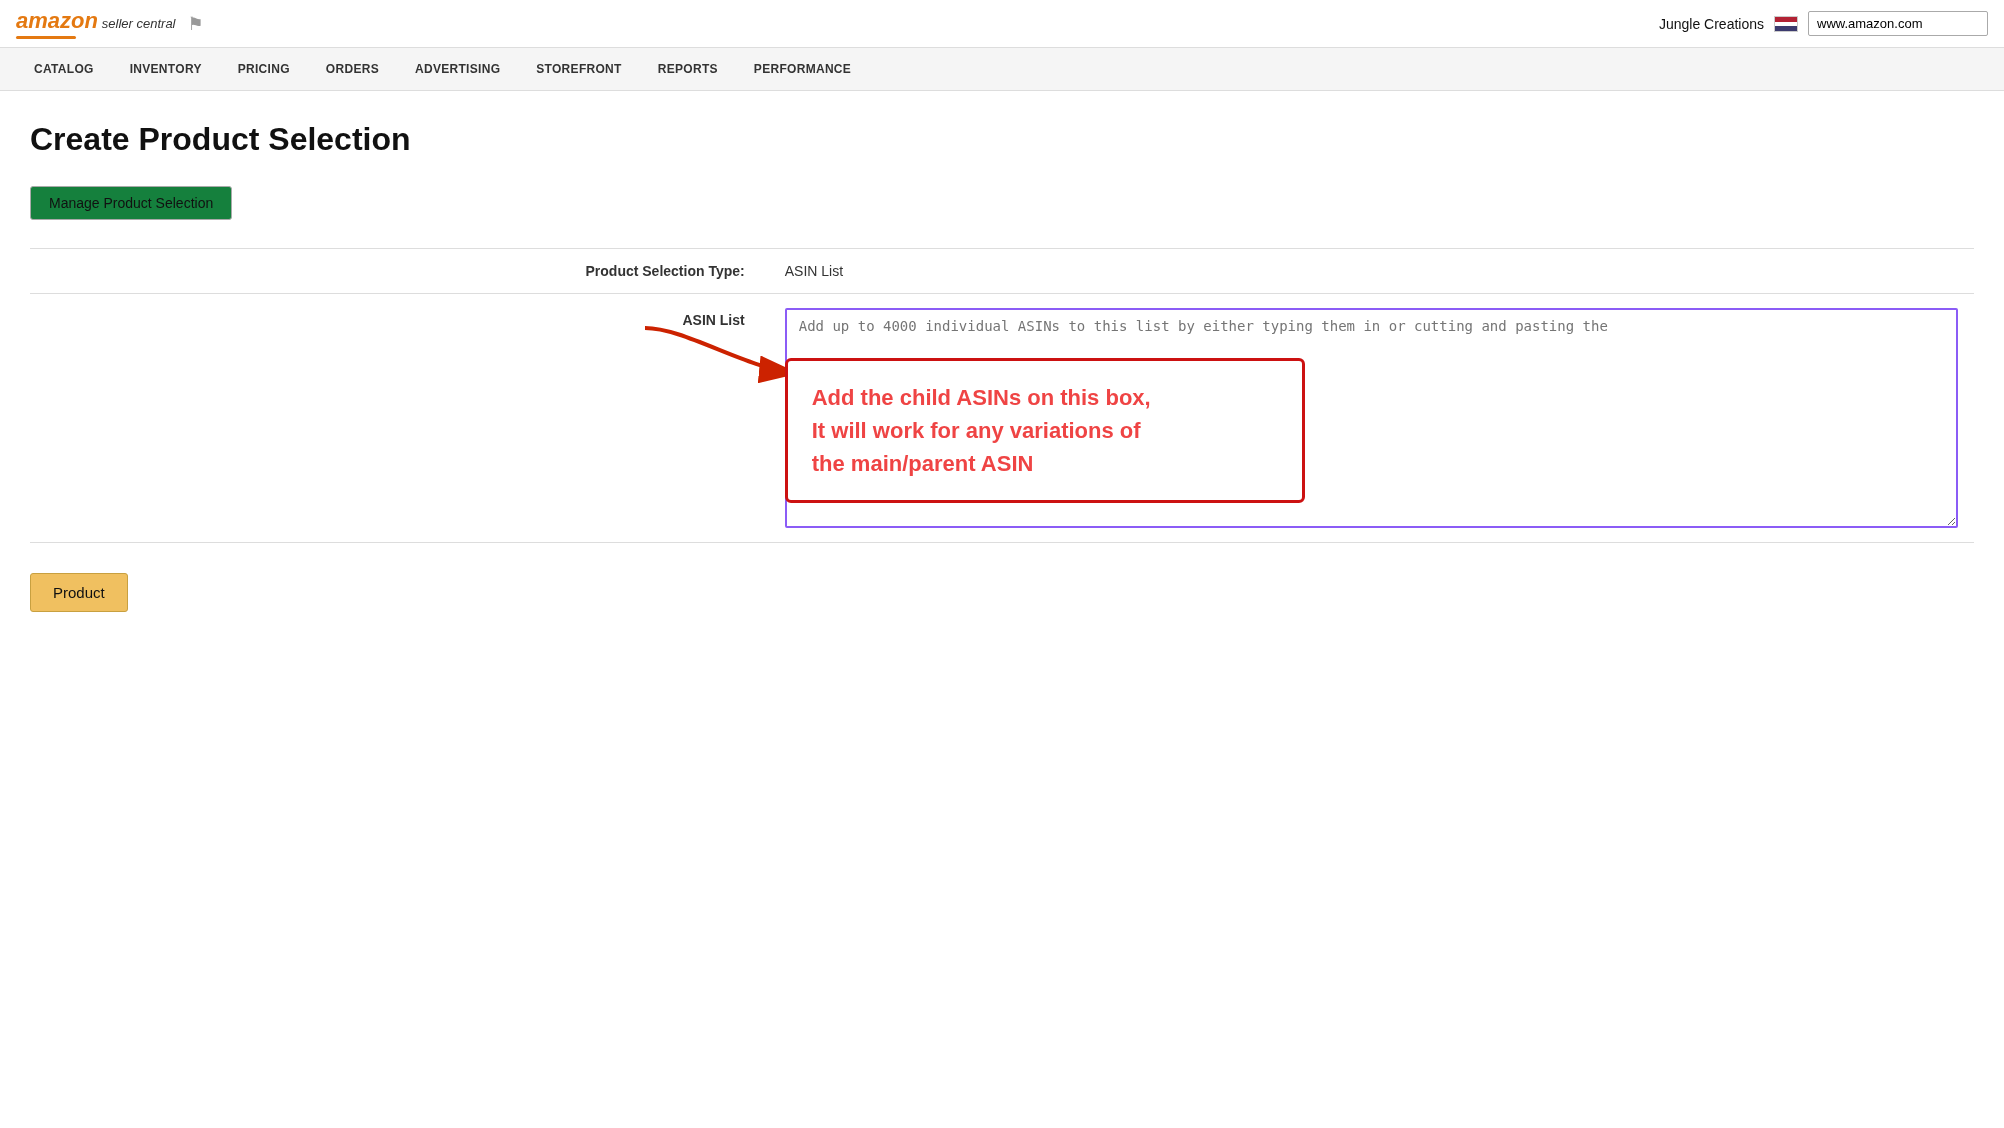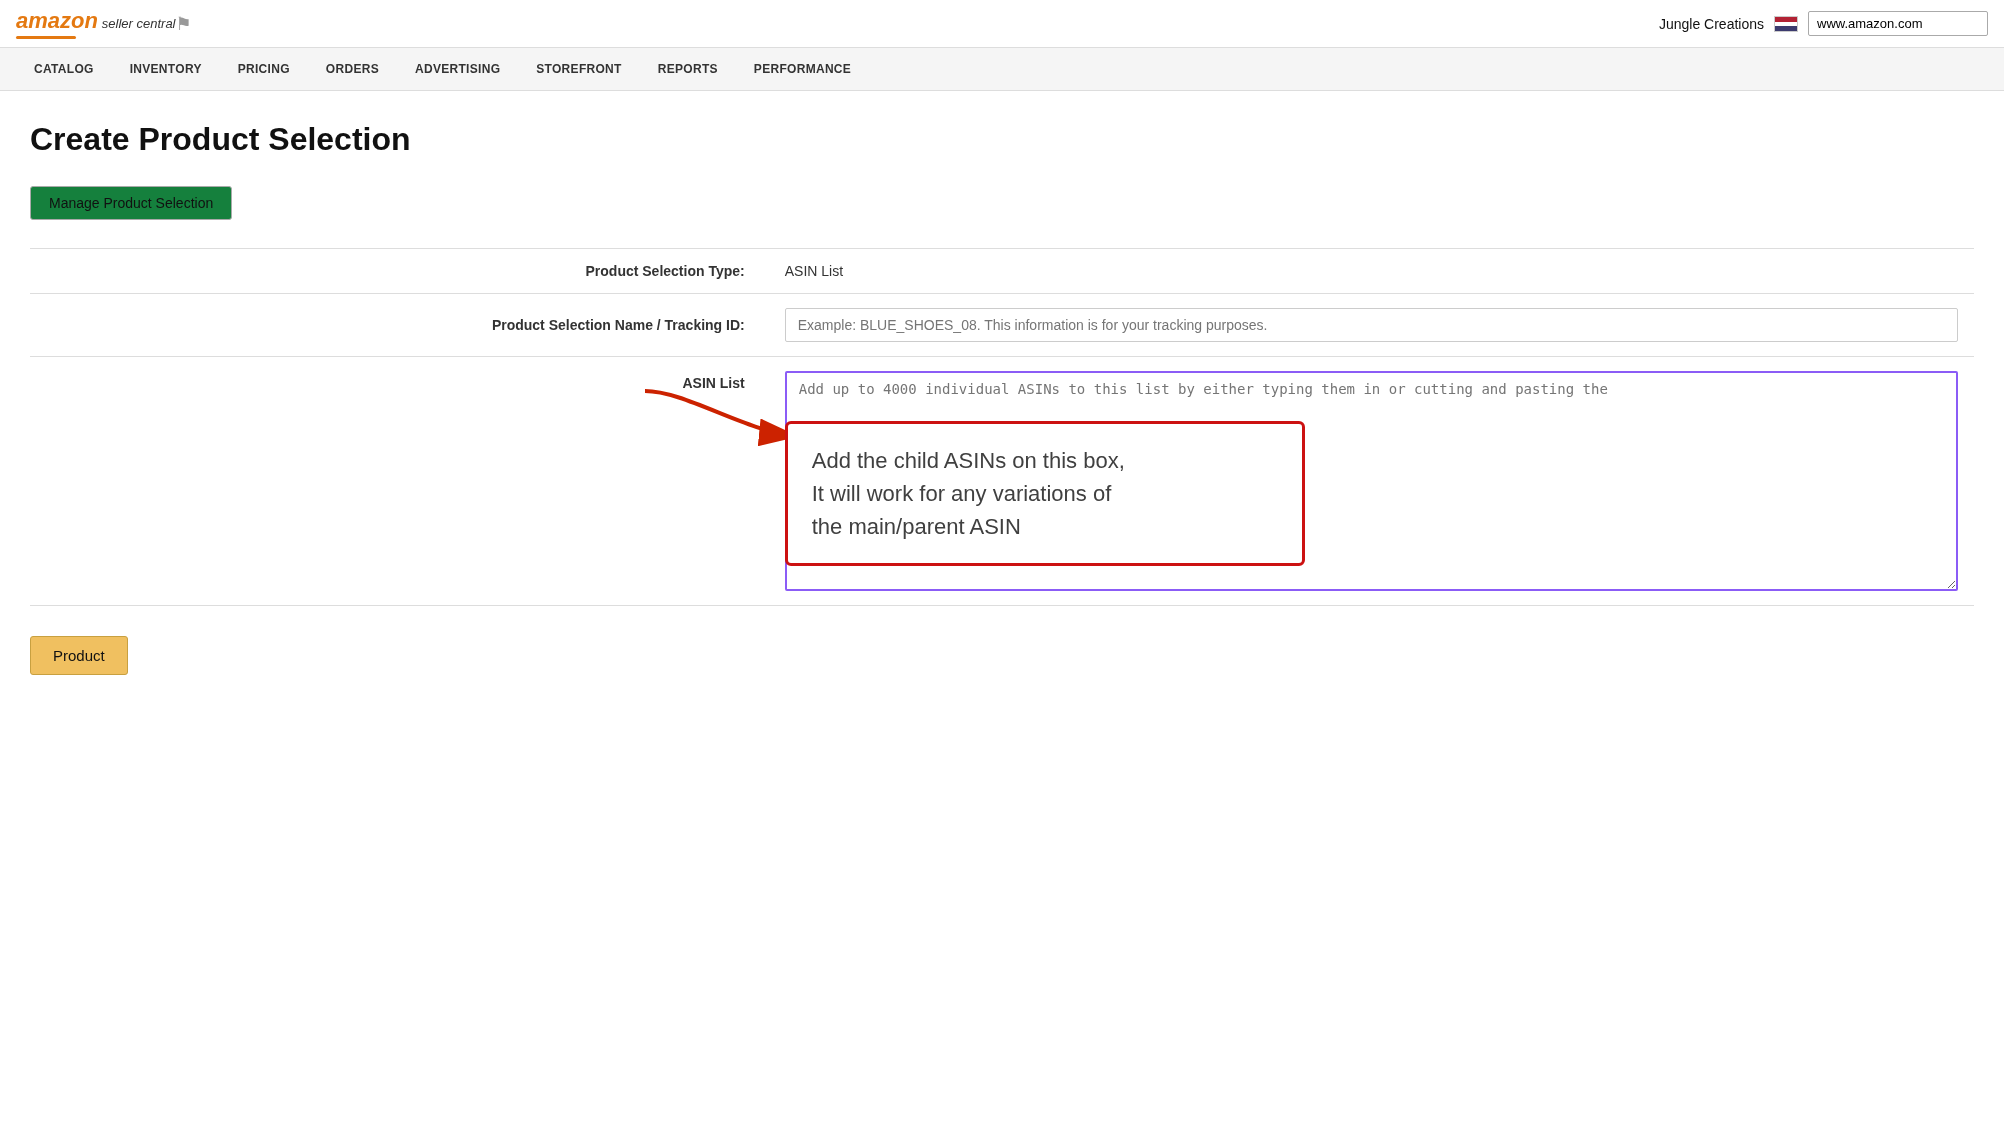--- a/index.html
+++ b/index.html
@@ -10,20 +10,21 @@
       display: flex;
       align-items: center;
       justify-content: space-between;
       padding: 8px 16px;
       border-bottom: 1px solid #ddd;
       background: #fff;
     }
     .logo-area {
       display: flex;
       align-items: center;
+      gap: 12px;
     }
     .logo-amazon {
       color: #e47911;
       font-style: italic;
       font-weight: bold;
       font-size: 22px;
     }
     .flag-icon {
       width: 24px;
       height: 16px;
@@ -160,24 +161,24 @@
       top: 50px;
       left: 0;
       background: #fff;
       border: 3px solid #cc1111;
       border-radius: 6px;
       padding: 20px 24px;
       width: 520px;
       z-index: 10;
     }
     .annotation-box p {
-      color: #404040;
+      color: #ef4444;
       font-size: 22px;
       line-height: 1.5;
-      font-weight: normal;
+      font-weight: bold;
     }
 
     
     .submit-btn {
       background: #f0c060;
       border: 1px solid #c8a040;
       padding: 10px 22px;
       font-size: 15px;
       cursor: pointer;
       border-radius: 3px;
@@ -236,26 +237,20 @@
   <table class="form-table">
 
     <tbody>
         <tr>
       <td class="label-cell">Product Selection Type:</td>
       <td class="input-cell">
         <span style="font-size:14px; color:#333;">ASIN List</span>
       </td>
     </tr>
 
-    <tr>
-      <td class="label-cell">Product Selection Name / Tracking ID:</td>
-      <td class="input-cell">
-        <input type="text" class="form-input" placeholder="Example: BLUE_SHOES_08. This information is for your tracking purposes." style="">
-      </td>
-    </tr>
 
 
     <tr>
       <td class="label-cell asin-list-label-cell">ASIN List</td>
       <td class="input-cell input-cell-top" style="position:relative;">
 
         <div class="annotation-container">
           
           <svg class="arrow-svg" viewBox="0 0 200 80" xmlns="http://www.w3.org/2000/svg">
             <defs>

